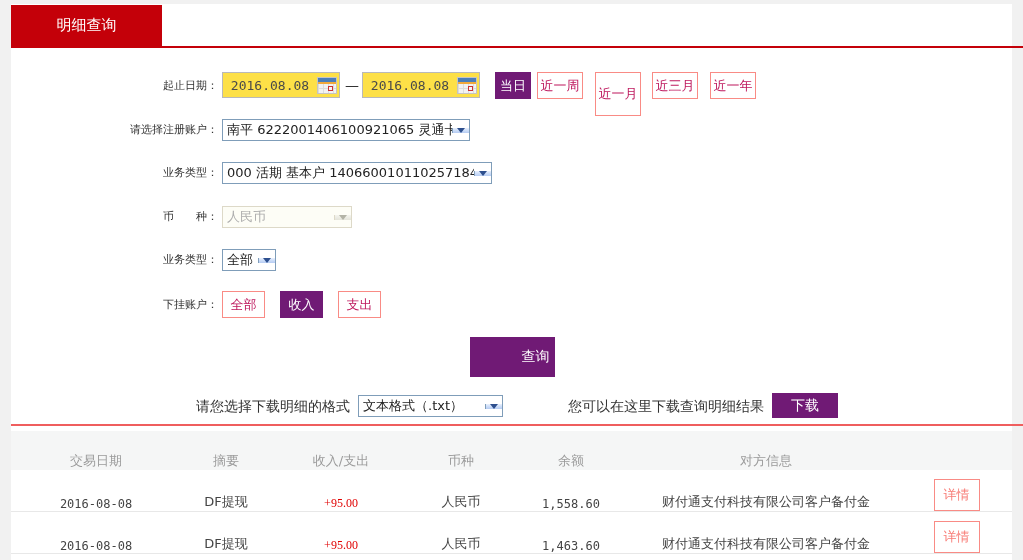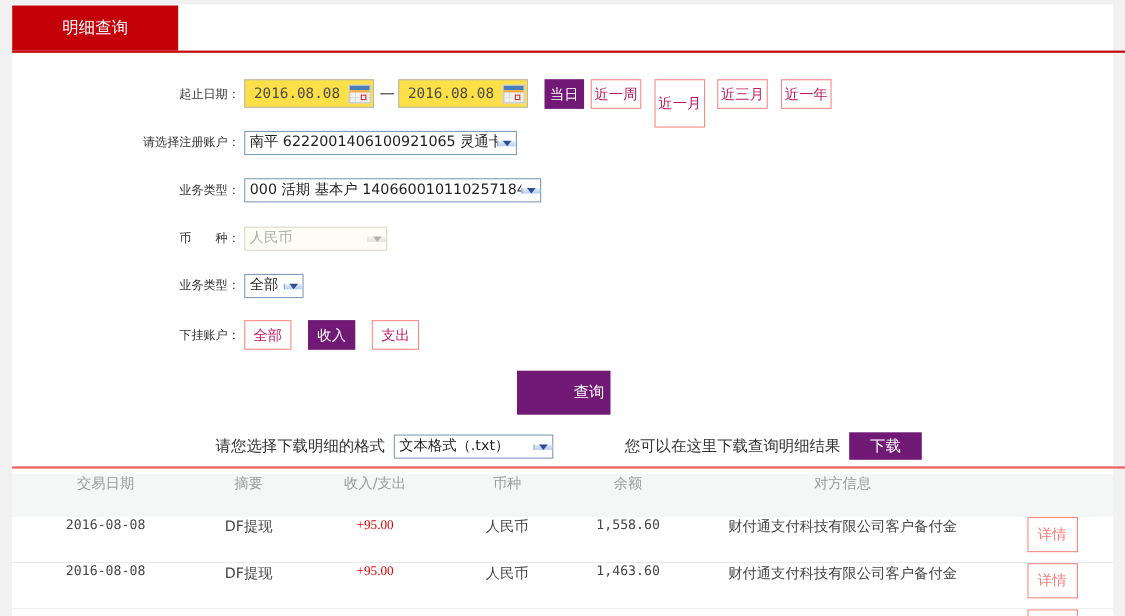--- a/index.html
+++ b/index.html
@@ -49,21 +49,21 @@
   .xpselect .tri { width:0; height:0; border-left:4px solid transparent;
         border-right:4px solid transparent; border-top:5px solid #2d4f8e; }
   .xpselect.disabled { border-color:#ddd9c8; background:#fdfdf6; cursor:default; }
   .xpselect.disabled .val { color:#adadad; }
   .xpselect.disabled .arrowbtn { border-left-color:#ddd9c8;
         background:linear-gradient(#f4f4ee 0%,#e4e4da 100%); }
   .xpselect.disabled .tri { border-top-color:#b3b3a6; }
   .dltext { position:absolute; font-size:14px; color:#333; }
   
   .tablewrap { position:absolute; left:0; top:427px; width:1001px; }
-  .trow, .thead { display:flex; align-items:flex-start; }
+  .trow, .thead { display:flex; align-items:flex-end; }
   .thead { height:39px; background:#f5f6f6; color:#9b9b9b; font-size:13px; }
   .trow { height:42px; background:#fff; border-bottom:1px solid #e8e8e8;
           font-size:13px; color:#444; }
   .c1{width:170px;text-align:center;} .c2{width:90px;text-align:center;}
   .c3{width:140px;text-align:center;} .c4{width:100px;text-align:center;}
   .c5{width:120px;text-align:center;} .c6{width:270px;text-align:center;}
   .c7{width:111px;text-align:center;}
   .mono { font-family:"DejaVu Sans Mono","Liberation Mono",monospace; font-size:12px; }
   .amt { color:#e00000;font-family:Liberation Serif, serif; }
   .detail-btn { display:inline-block; padding:6px 9px; border:1px solid #f98b85;

